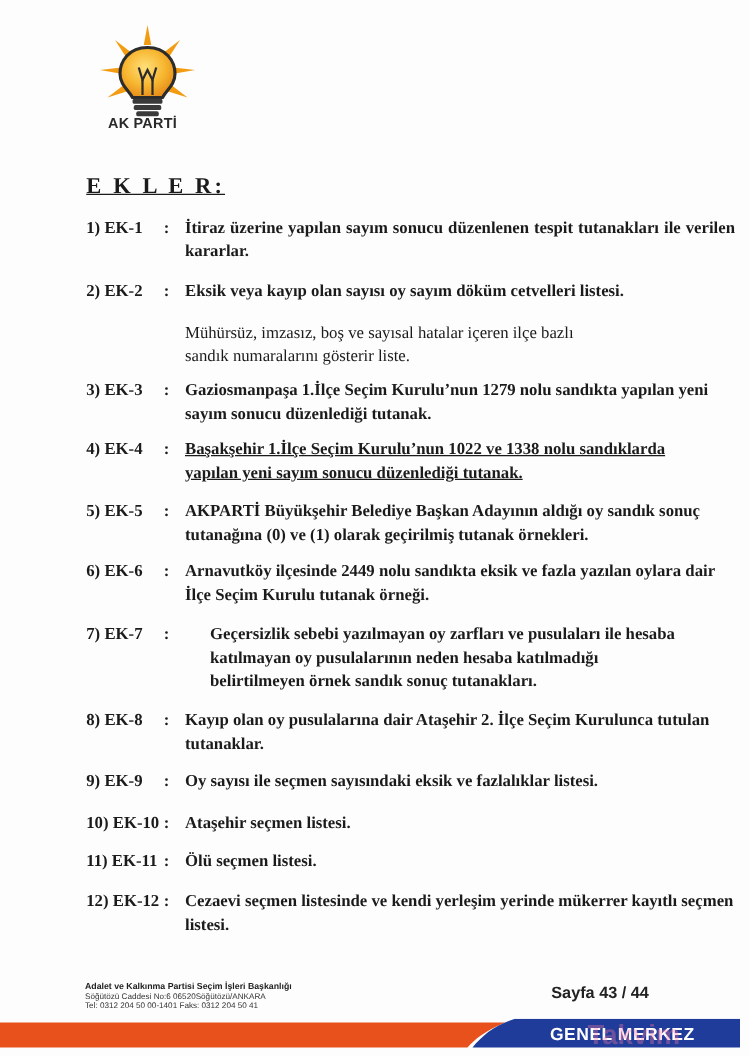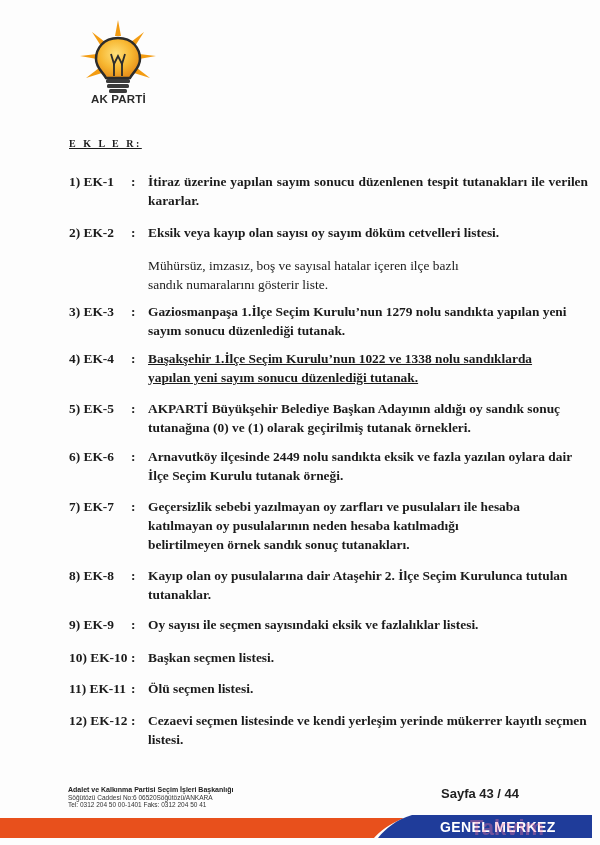--- a/index.html
+++ b/index.html
@@ -5,27 +5,27 @@
   html, body { margin:0; padding:0; }
   body {
     width:600px; height:845px; overflow:hidden; position:relative;
     background:#fdfdfd;
     font-family:"Liberation Serif", "DejaVu Serif", serif;
     color:#1b1b1b;
   }
   .logo { position:absolute; left:78px; top:18px; width:80px; height:110px; }
   .logo svg { display:block; }
   .logo-text {
-    position:absolute; left:82px; top:93px; width:64px; text-align:right;
+    position:absolute; left:82px; top:93px; width:64px; text-align:center;
     font-family:"Liberation Sans", "DejaVu Sans", sans-serif;
     font-weight:bold; font-size:11.5px; color:#2a2a2a; letter-spacing:0.2px;
   }
   .heading {
     position:absolute; left:69px; top:138px;
-    font-size:10px; font-weight:bold; text-decoration:underline;
+    font-size:18px; font-weight:bold; text-decoration:underline;
     letter-spacing:2.5px; color:#1b1b1b;
   }
   .item { position:absolute; left:69px; font-size:13.4px; font-weight:bold; line-height:19px; }
   .item .num { position:absolute; left:0; top:0; white-space:nowrap; }
   .item .colon { position:absolute; left:62px; top:0; }
   .item .desc { position:absolute; left:79px; top:0; width:440px; }
   .note { position:absolute; left:148px; font-size:13.4px; font-weight:normal; line-height:19px; width:400px; }
 
   .footer-org {
     position:absolute; left:68px; top:786px;
@@ -118,39 +118,39 @@
 
 <div class="item" style="top:447px;">
   <span class="num">6) EK-6</span>
   <span class="colon">:</span>
   <span class="desc">Arnavutköy ilçesinde 2449 nolu sandıkta eksik ve fazla yazılan oylara dair İlçe Seçim Kurulu tutanak örneği.</span>
 </div>
 
 <div class="item" style="top:497px;">
   <span class="num">7) EK-7</span>
   <span class="colon">:</span>
-  <span class="desc" style="width:380px;">Geçersizlik sebebi yazılmayan oy zarfları ve pusulaları ile hesaba katılmayan oy pusulalarının neden hesaba katılmadığı belirtilmeyen örnek sandık sonuç tutanakları.</span>
+  <span class="desc" style="width:380px;margin-left:20px;">Geçersizlik sebebi yazılmayan oy zarfları ve pusulaları ile hesaba katılmayan oy pusulalarının neden hesaba katılmadığı belirtilmeyen örnek sandık sonuç tutanakları.</span>
 </div>
 
 <div class="item" style="top:566px;">
   <span class="num">8) EK-8</span>
   <span class="colon">:</span>
   <span class="desc">Kayıp olan oy pusulalarına dair Ataşehir 2. İlçe Seçim Kurulunca tutulan tutanaklar.</span>
 </div>
 
 <div class="item" style="top:615px;">
   <span class="num">9) EK-9</span>
   <span class="colon">:</span>
   <span class="desc">Oy sayısı ile seçmen sayısındaki eksik ve fazlalıklar listesi.</span>
 </div>
 
 <div class="item" style="top:648px;">
   <span class="num">10) EK-10</span>
   <span class="colon">:</span>
-  <span class="desc">Başkan seçmen listesi.</span>
+  <span class="desc">Ataşehir seçmen listesi.</span>
 </div>
 
 <div class="item" style="top:679px;">
   <span class="num">11) EK-11</span>
   <span class="colon">:</span>
   <span class="desc">Ölü seçmen listesi.</span>
 </div>
 
 <div class="item" style="top:711px;">
   <span class="num">12) EK-12</span>

